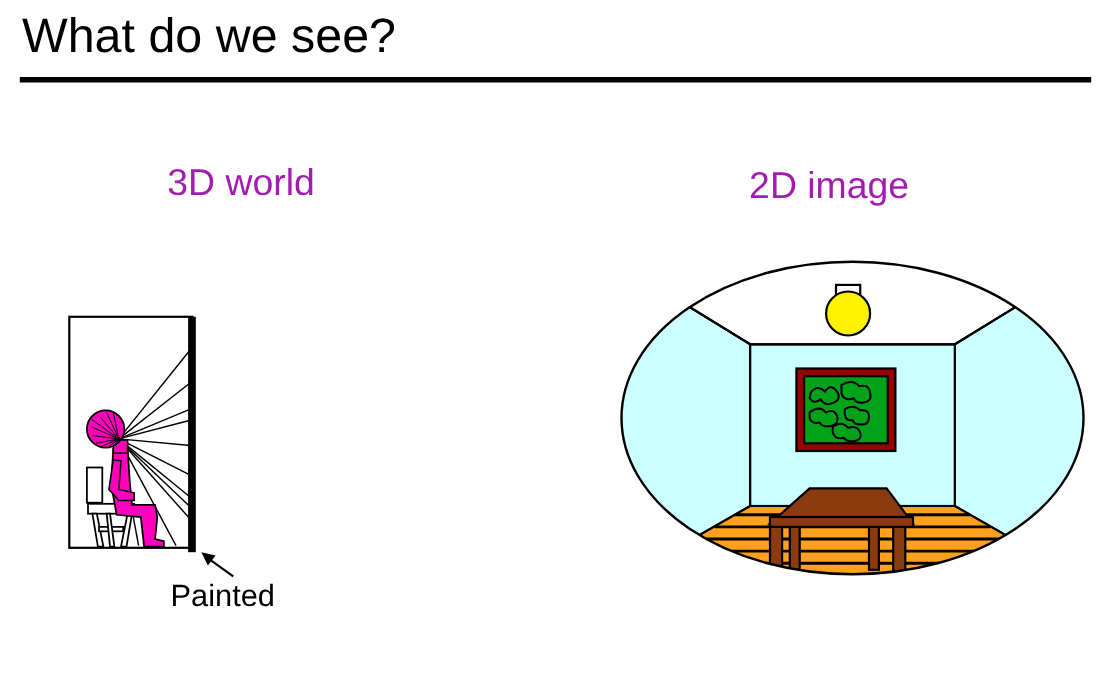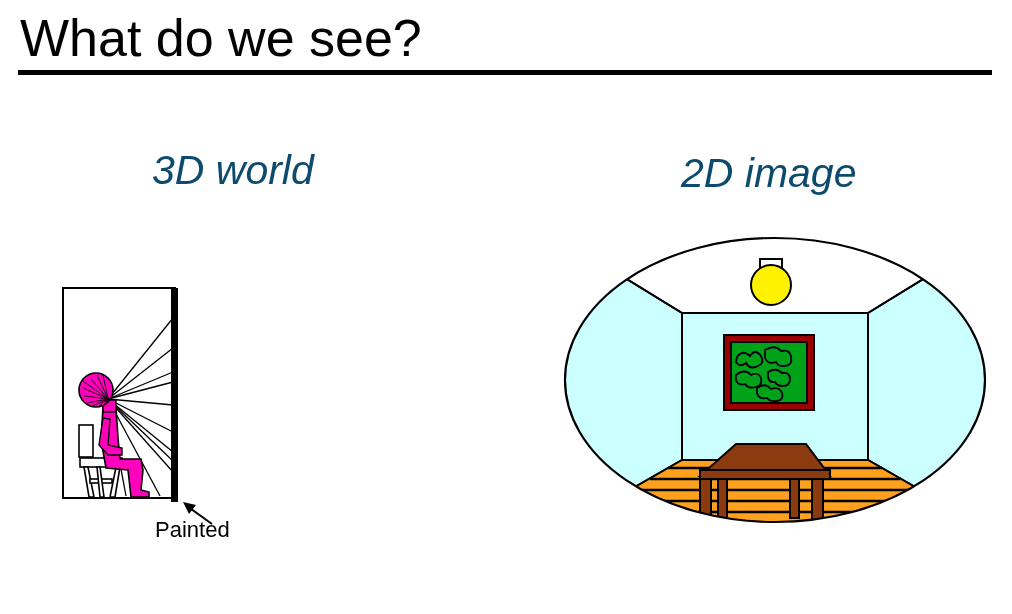--- a/index.html
+++ b/index.html
@@ -12,49 +12,48 @@
     width: 1012px;
     height: 614px;
     background: #ffffff;
     overflow: hidden;
     font-family: "Liberation Sans", sans-serif;
   }
   #slide-title {
     position: absolute;
     left: 20px;
     top: 8px;
-    font-size: 52px;
+    font-size: 44px;
     font-weight: 400;
     color: #000000;
     letter-spacing: 0px;
     white-space: nowrap;
   }
   #title-rule {
     position: absolute;
     left: 18px;
     top: 70px;
     width: 974px;
     height: 5px;
     background: #000000;
   }
   .panel-caption {
     position: absolute;
-    font-size: 41px;
-    font-style: italic;
-    color: #0c4a6e;
+    font-size: 34px;
+    color: #a21caf;
     white-space: nowrap;
   }
   #caption-left  { left: 152px; top: 147px; }
   #caption-right { left: 681px; top: 150px; }
 
   #backdrop-label {
     position: absolute;
     left: 155px;
-    top: 516px;
-    font-size: 22px;
+    top: 528px;
+    font-size: 28px;
     line-height: 28px;
     color: #000000;
   }
   #backdrop-label span { display: block; }
 
   .svg-layer {
     position: absolute;
     left: 0;
     top: 0;
   }

